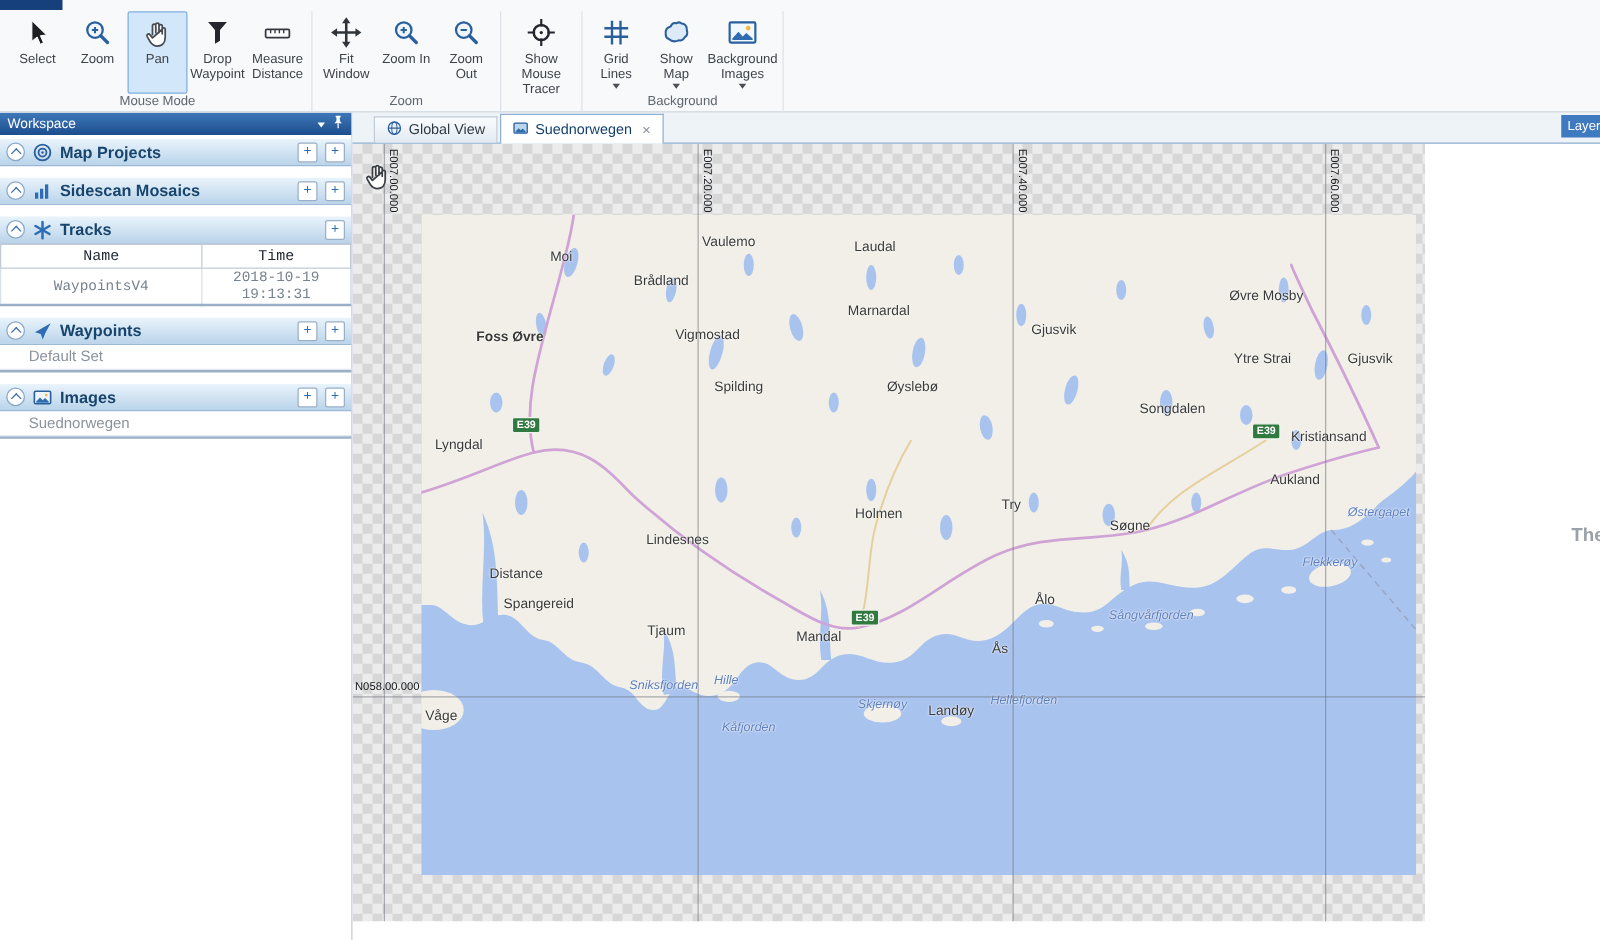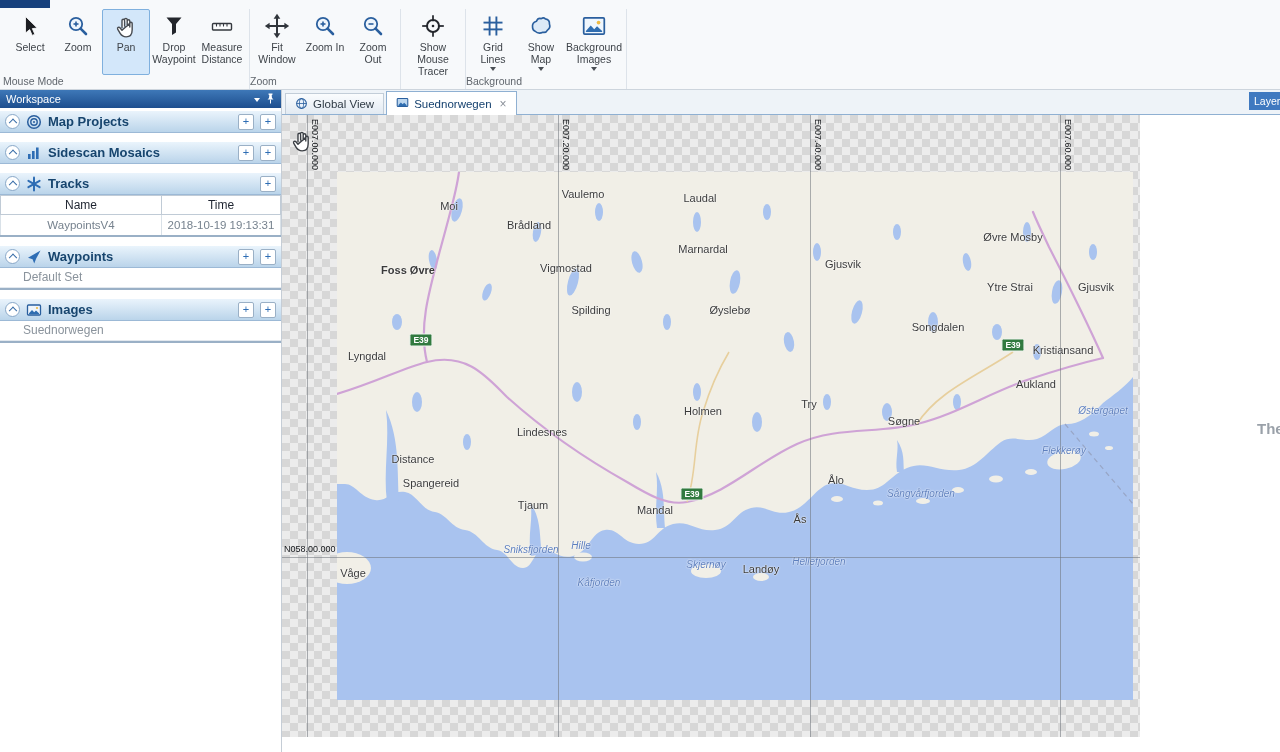--- a/index.html
+++ b/index.html
@@ -2,21 +2,21 @@
 <html><head>
 <meta charset="utf-8">
 <style>
   html,body{margin:0;padding:0;width:1280px;height:752px;background:#fff;overflow:hidden;
     font-family:"Liberation Sans","DejaVu Sans",sans-serif;font-size:12px;color:#222;position:relative;}
   .title-strip{position:absolute;left:0;top:0;width:50px;height:8px;background:#16407c;z-index:6;}
   
   .ribbon{position:absolute;left:0;top:0;width:100%;height:90px;background:#f7f9fb;
     border-bottom:1px solid #cdd5dd;display:flex;align-items:stretch;padding:9px 0 0 3px;box-sizing:border-box;z-index:4;}
   .rgroup{position:relative;display:flex;align-items:flex-start;padding:0 3px 15px 3px;border-right:1px solid #dde3ea;}
-  .rgroup-label{position:absolute;left:0;right:0;bottom:2px;font-size:10.5px;color:#60666d;margin-top:36px;}
+  .rgroup-label{position:absolute;left:0;right:0;bottom:2px;text-align:center;font-size:10.5px;color:#60666d;margin-top:36px;}
   .rbtn{width:46px;min-height:60px;display:flex;flex-direction:column;align-items:center;padding:2px 0;
     border:1px solid transparent;border-radius:2px;cursor:pointer;}
   .rbtn.w56{width:56px;}
   .rbtn.active{background:#d3e7fa;border-color:#7fb0de;}
   .ricon{width:28px;height:28px;display:flex;align-items:center;justify-content:center;}
   .rlabel{font-size:10.5px;line-height:1.15;text-align:center;color:#3f444a;margin-top:1px;}
   .dd{width:0;height:0;border:3.5px solid transparent;border-top:4px solid #4a4f55;margin-top:2px;}
   
   .sidebar{position:absolute;left:0;top:90px;bottom:0;width:282px;background:#fff;border-right:1px solid #c5cdd6;box-sizing:border-box;z-index:3;}
   .ws-head{height:18px;background:linear-gradient(#3e78b8,#1d4e8e);color:#fff;font-size:11px;display:flex;align-items:center;padding:0 6px;gap:6px;}
@@ -25,30 +25,30 @@
   .sec{margin-top:8px;}
   .sec.first{margin-top:2px;}
   .sec-h{height:21px;background:linear-gradient(#eaf4fc,#bad4ea);border-top:1px solid #fff;border-bottom:1px solid #9cb9d6;
     display:flex;align-items:center;padding:0 5px;gap:6px;cursor:pointer;}
   .coll{width:13px;height:13px;border-radius:50%;background:#fff;border:1px solid #89a8c8;display:flex;align-items:center;justify-content:center;flex:none;}
   .chev{width:5px;height:5px;border-left:1.6px solid #3a6ea8;border-top:1.6px solid #3a6ea8;transform:rotate(45deg) translate(0.5px,0.5px);}
   .sicon{width:16px;height:16px;display:flex;align-items:center;justify-content:center;flex:none;}
   .sec-t{flex:1;font-size:13px;font-weight:bold;color:#17456e;}
   .sq{width:14px;height:14px;border:1px solid #9ab0c6;background:#fff;color:#2e6db4;font-size:11px;line-height:12px;
     text-align:center;border-radius:2px;cursor:pointer;flex:none;}
-  .ttable{width:100%;border-collapse:collapse;table-layout:fixed;border-bottom:2px solid #9ab0c6;}
+  .ttable{width:100%;border-collapse:collapse;table-layout:fixed;border-bottom:2px solid #9ab0c6;font-family:Liberation Mono, monospace;}
   .ttable th{font-weight:normal;font-size:12px;color:#1e2430;border:1px solid #c0cbd6;height:16px;background:#fff;}
   .ttable th:first-child{width:158px;}
   .ttable td{font-size:11.5px;color:#76828e;border:1px solid #d9e1e8;height:18px;text-align:center;background:#fff;}
   .listbox{border-bottom:2px solid #9ab0c6;}
   .li{height:19px;line-height:19px;padding:0 8px;font-size:12px;color:#3f4a55;border-bottom:1px solid #e2e8ee;cursor:default;}
   .li.dim{color:#8a939c;padding-left:23px;}
   
   .tabbar{position:absolute;left:282px;right:0;top:90px;height:25px;background:#eef3f8;border-bottom:1px solid #8fb0d2;
-    display:flex;align-items:flex-end;padding-left:3px;box-sizing:border-box;z-index:3;}
+    display:flex;align-items:flex-end;padding-left:17px;box-sizing:border-box;z-index:3;}
   .tab{display:flex;align-items:center;gap:5px;height:21px;padding:0 9px;font-size:11.5px;color:#2f3a45;
     background:linear-gradient(#fafcfe,#e2eaf2);border:1px solid #c2cdd8;border-bottom:none;margin-right:2px;cursor:pointer;box-sizing:border-box;}
   .tab.active{background:#fff;border-color:#8fb0d2;color:#14406e;height:24px;margin-bottom:-1px;}
   .tclose{color:#8a9099;font-size:12px;margin-left:3px;}
   .layers-stub{position:absolute;right:0;top:92px;height:18px;background:#3f79c0;color:#fff;font-size:10.5px;line-height:18px;
     padding-left:5px;width:26px;overflow:hidden;white-space:nowrap;z-index:6;cursor:pointer;}
   
   .map-region{position:absolute;left:282px;top:115px;right:0;bottom:0;background:#fff;overflow:hidden;z-index:2;}
   .checker{position:absolute;left:0;top:0;width:858px;height:622px;
     background:repeating-conic-gradient(#d7d7d7 0% 25%, #ececec 0% 50%);background-size:16px 16px;}

